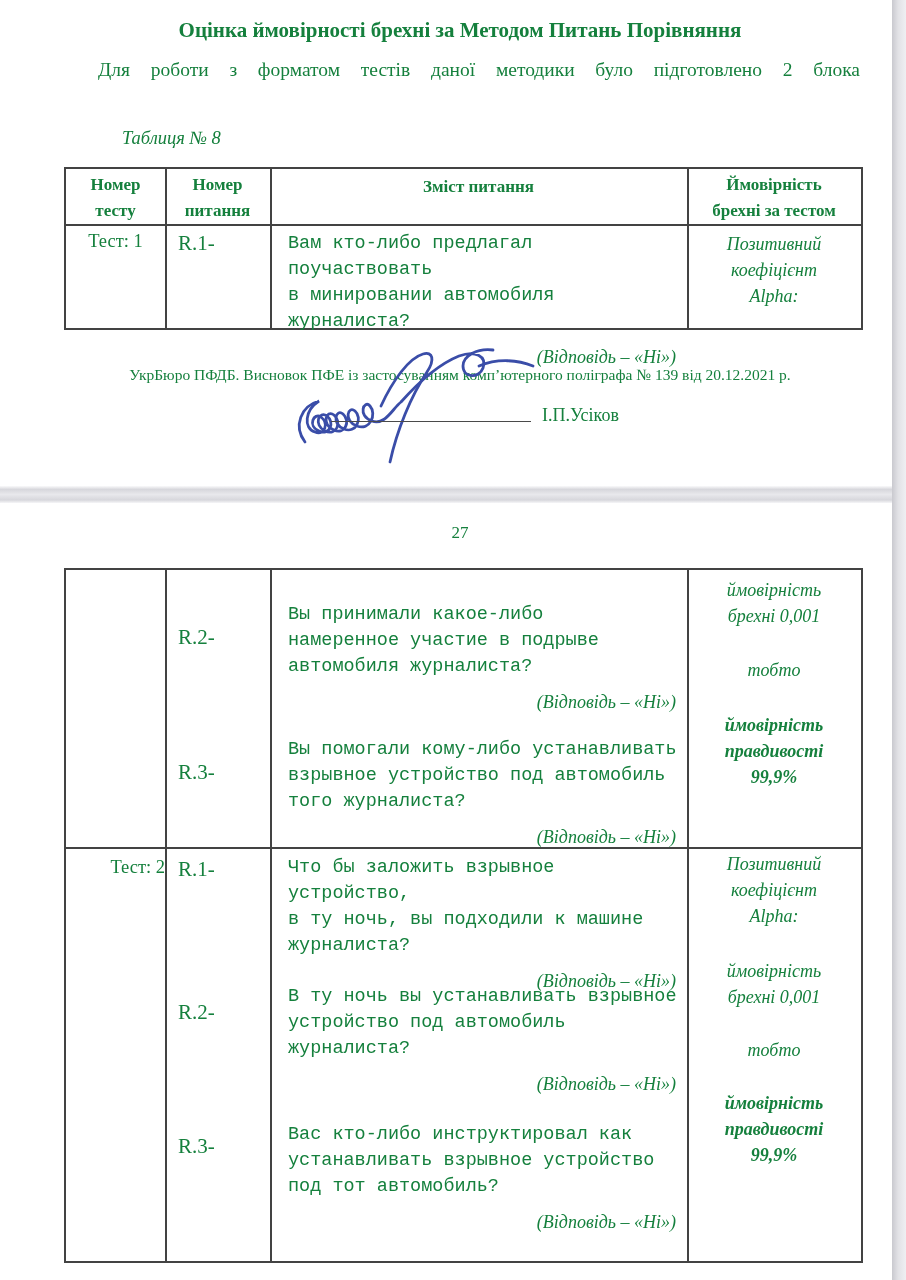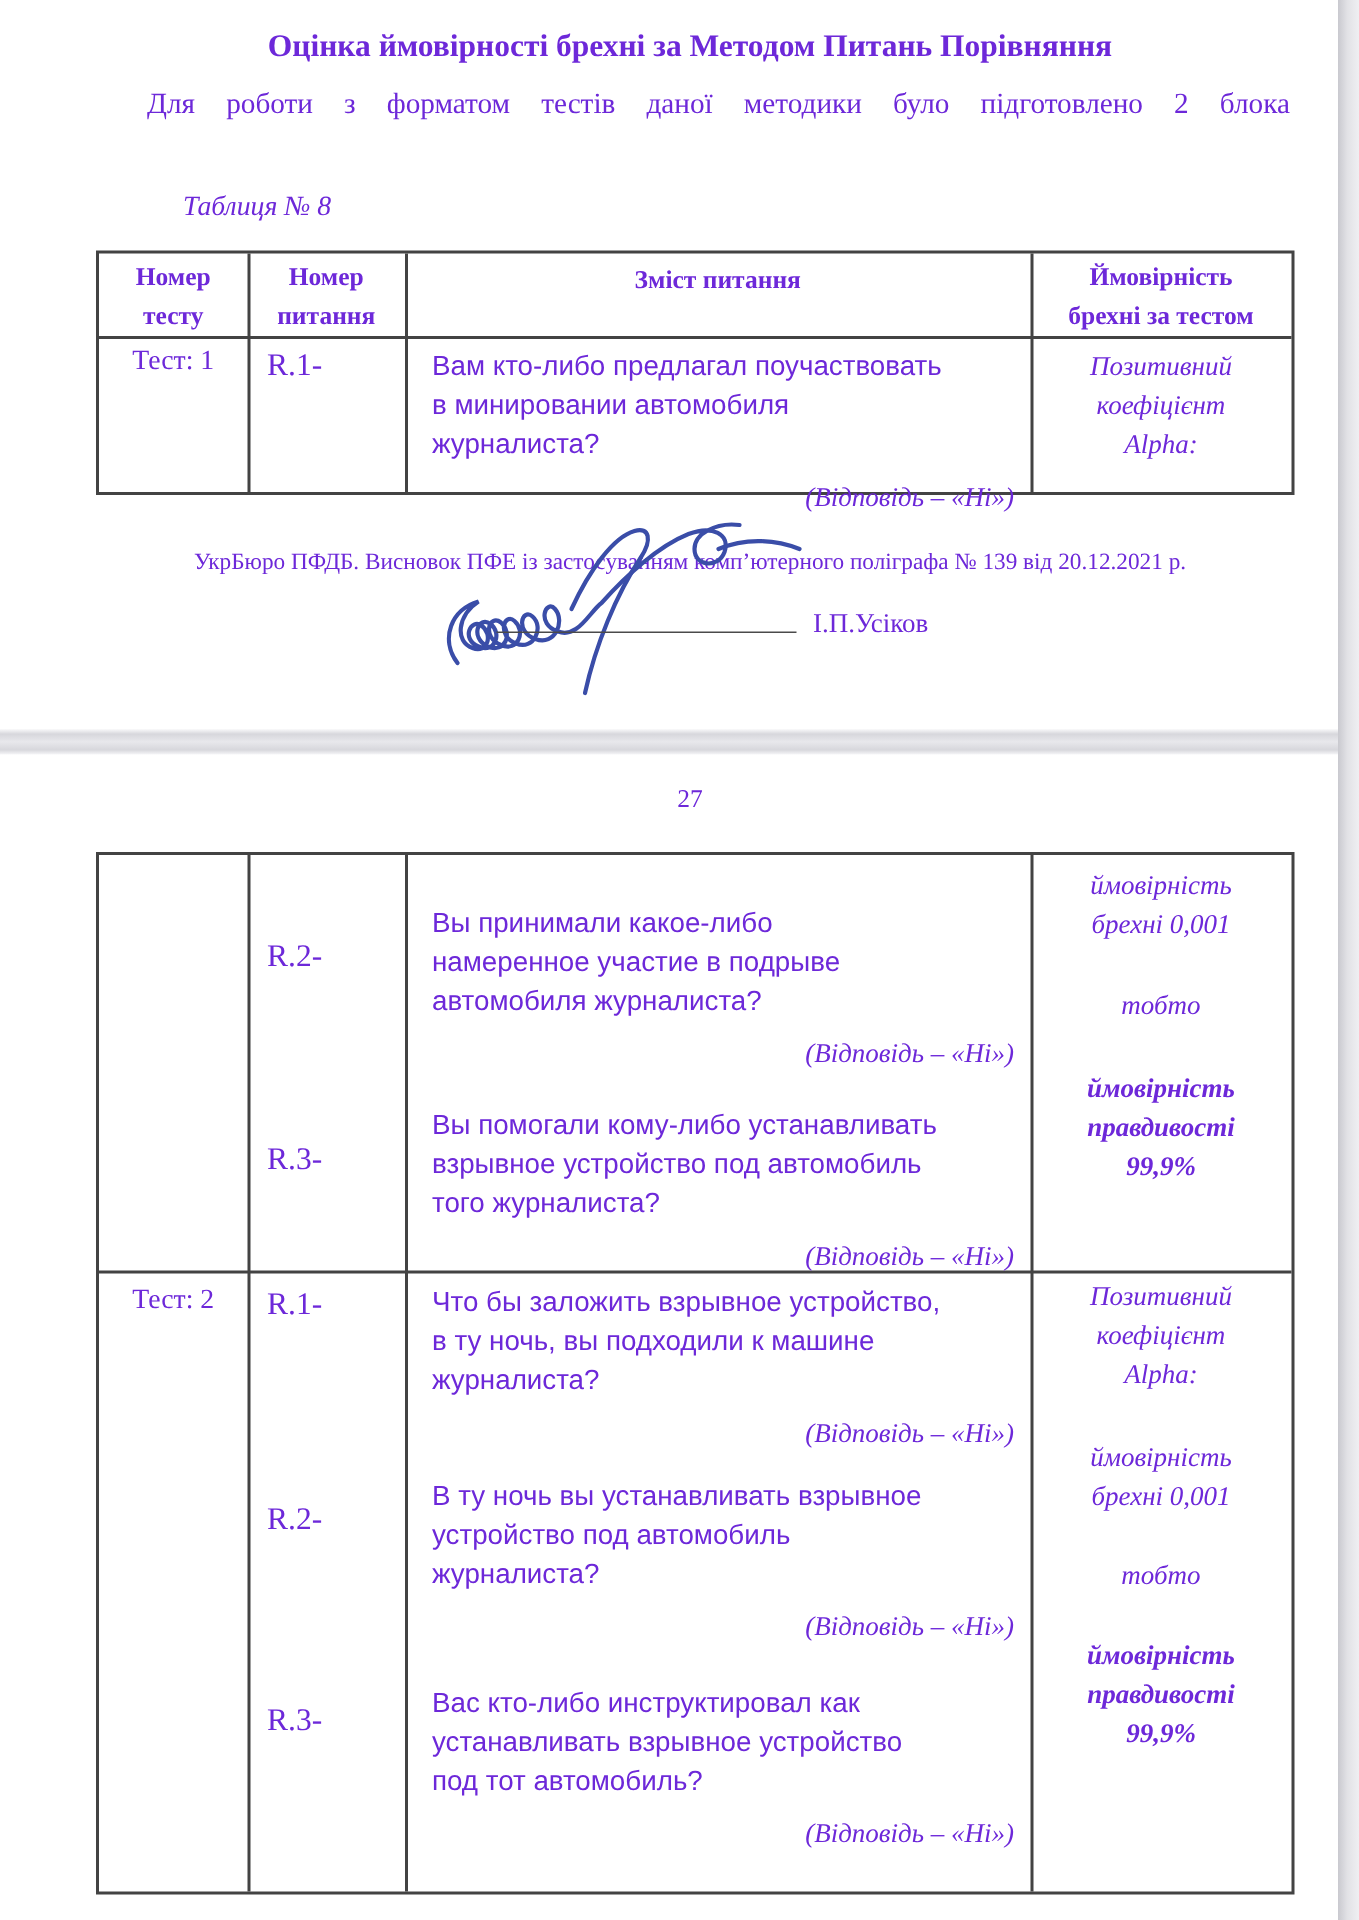--- a/index.html
+++ b/index.html
@@ -1,35 +1,35 @@
 <!DOCTYPE html>
 <html><head>
 <meta charset="utf-8">
 <style>
   html,body{margin:0;padding:0;background:#ffffff;}
   #doc{position:relative;width:906px;height:1280px;background:#ffffff;overflow:hidden;
-       font-family:"Liberation Serif", serif;color:#6d28d9;}
+       font-family:"Liberation Serif", serif;color:#15803d;}
   .abs{position:absolute;}
   .pre{white-space:pre-line;}
   
   .doc-title{left:0;top:18px;width:920px;text-align:center;font-weight:bold;font-size:21px;}
   .intro{left:42px;width:818px;font-size:19.5px;line-height:28px;}
   .intro-l1{top:56px;text-indent:56px;text-align:justify;text-align-last:justify;}
   .intro-l2{top:84px;}
   .tcaption{left:122px;top:128px;font-style:italic;font-size:18.5px;}
   
   .tbl{border:2px solid #434343;background:transparent;}
   .t1{left:64px;top:167px;width:795px;height:159px;}
   .t2{left:64px;top:568px;width:795px;height:691px;}
   .vline{position:absolute;top:0;bottom:0;width:2px;background:#434343;}
   .hline{position:absolute;left:0;right:0;height:2px;background:#434343;}
   .hcell{text-align:center;font-weight:bold;font-size:17px;line-height:26px;}
   .tlabel{font-size:18.5px;}
   .qno{font-size:21px;}
-  .q{font-family:Liberation Sans, sans-serif;font-size:18.5px;line-height:26px;}
+  .q{font-family:Liberation Mono, monospace;font-size:18.5px;line-height:26px;}
   .ans{font-family:"Liberation Serif", serif;font-weight:normal;font-style:italic;
        font-size:18px;text-align:right;padding-right:4px;margin-top:12px;}
   .res{font-style:italic;font-size:18px;line-height:26px;text-align:center;}
   .resb{font-weight:bold;}
   .entry{width:392px;}
   
   .concl{left:0;top:366px;width:920px;text-align:center;font-size:15.5px;}
   .sig-line{left:331px;top:421px;width:200px;height:0;border-bottom:1.5px solid #4a4a4a;}
   .signer{left:542px;top:405px;font-size:18px;}
   .sig{left:293px;top:344px;}
@@ -116,21 +116,21 @@
 того журналиста?</div>
       <div class="ans">(Відповідь – «Ні»)</div>
     </div>
     <div class="abs res pre" style="left:621px;top:7px;width:174px">ймовірність
 брехні 0,001</div>
     <div class="abs res" style="left:621px;top:87px;width:174px">тобто</div>
     <div class="abs res resb pre" style="left:621px;top:142px;width:174px">ймовірність
 правдивості
 99,9%</div>
 
-    <div class="abs tlabel" style="left:0;top:287px;width:99px;text-align:center">Тест: 2</div>
+    <div class="abs tlabel" style="left:0;top:287px;width:99px;text-align:right">Тест: 2</div>
 
     <div class="abs qno" style="left:112px;top:287px">R.1-</div>
     <div class="abs entry" style="left:222px;top:285px">
       <div class="q pre">Что бы заложить взрывное устройство,
 в ту ночь, вы подходили к машине
 журналиста?</div>
       <div class="ans">(Відповідь – «Ні»)</div>
     </div>
 
     <div class="abs qno" style="left:112px;top:430px">R.2-</div>

